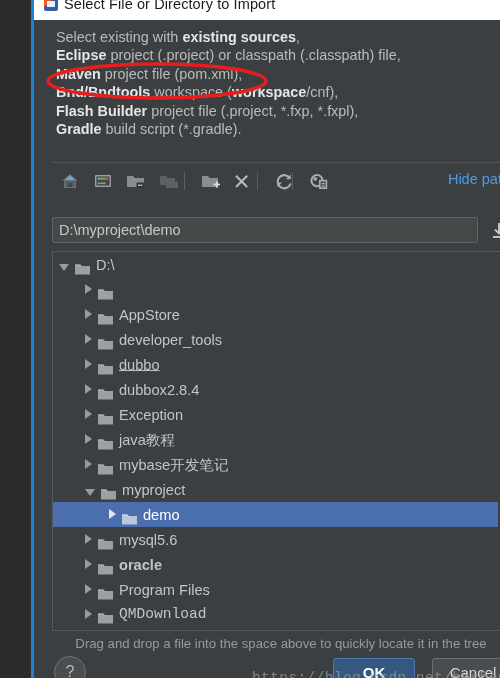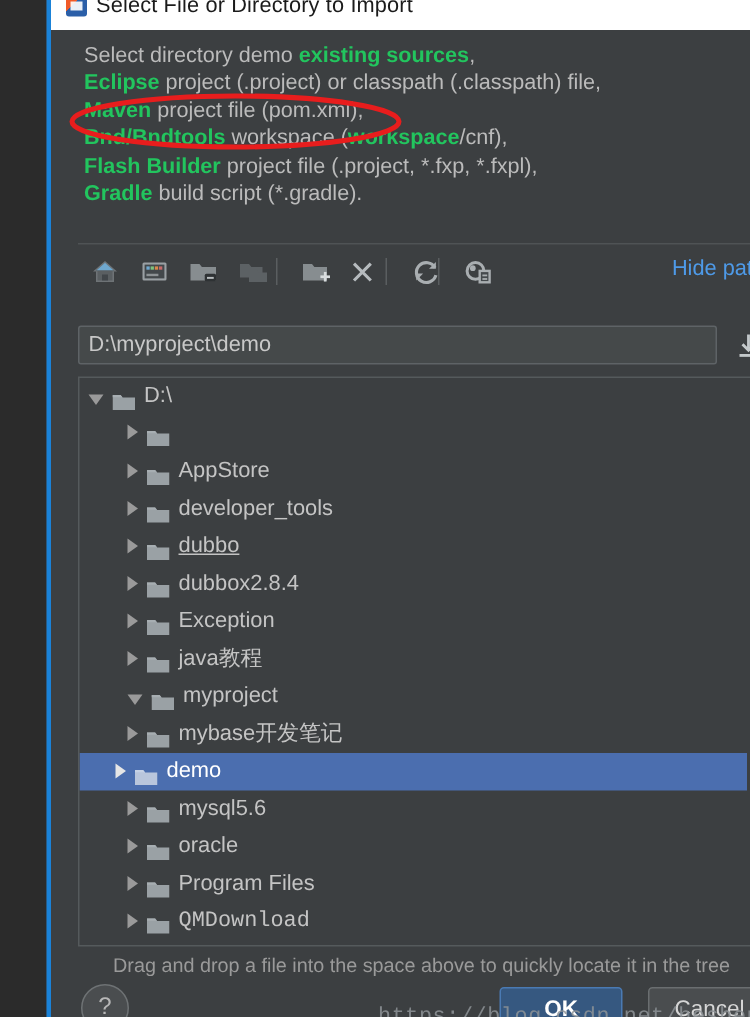--- a/index.html
+++ b/index.html
@@ -84,21 +84,21 @@
   
   #description {
     position: absolute;
     left: 22px; top: 8px;
     right: 18px;
     color: #bbbbbb;
     font-size: 14.4px;
     line-height: 18.4px;
   }
   #description .ln { white-space: nowrap; }
-  #description b { color: #22c55e; font-weight: bold; }
+  #description b { color: #e5e5e5; font-weight: bold; }
 
   
   #annotation {
     position: absolute;
     left: 10px;
     top: 41px;
     width: 226px;
     height: 40px;
     pointer-events: none;
   }
@@ -319,21 +319,21 @@
 
   <div id="titlebar">
     <div id="title-icon"></div>
     <div id="title-text">Select File or Directory to Import</div>
     <div id="close-btn">✕</div>
   </div>
 
   <div id="dialog-body">
 
     <div id="description">
-        <div class="ln"><span>Select directory demo </span><b>existing sources</b><span>,</span></div>
+        <div class="ln"><span>Select existing with </span><b>existing sources</b><span>,</span></div>
         <div class="ln"><b>Eclipse</b><span> project (.project) or classpath (.classpath) file,</span></div>
         <div class="ln"><b>Maven</b><span> project file (pom.xml),</span></div>
         <div class="ln"><b>Bnd/Bndtools</b><span> workspace (</span><b>workspace</b><span>/cnf),</span></div>
         <div class="ln"><b>Flash Builder</b><span> project file (.project, *.fxp, *.fxpl),</span></div>
         <div class="ln"><b>Gradle</b><span> build script (*.gradle).</span></div>
       </div>
 
     <svg id="annotation" viewBox="0 0 226 40">
       <ellipse cx="113" cy="20" rx="109" ry="17" fill="none" stroke="#e81d1d" stroke-width="3.4"></ellipse>
     </svg>
@@ -456,37 +456,37 @@
                 <path d="M0 1.4 L5.4 1.4 L6.6 2.9 L0 2.9 Z" fill="#a7aeb2"></path>
               </svg></span><span class="lbl">dubbox2.8.4</span></div>
           <div class="row" style="padding-left: 32px;"><span class="tw closed"></span><span class="folder"><svg width="15" height="12" viewBox="0 0 15 12">
                 <path d="M0 1.4 L5.4 1.4 L6.8 3 L15 3 L15 11.4 L0 11.4 Z" fill="#9aa1a5"></path>
                 <path d="M0 1.4 L5.4 1.4 L6.6 2.9 L0 2.9 Z" fill="#a7aeb2"></path>
               </svg></span><span class="lbl">Exception</span></div>
           <div class="row" style="padding-left: 32px;"><span class="tw closed"></span><span class="folder"><svg width="15" height="12" viewBox="0 0 15 12">
                 <path d="M0 1.4 L5.4 1.4 L6.8 3 L15 3 L15 11.4 L0 11.4 Z" fill="#9aa1a5"></path>
                 <path d="M0 1.4 L5.4 1.4 L6.6 2.9 L0 2.9 Z" fill="#a7aeb2"></path>
               </svg></span><span class="lbl">java教程</span></div>
+          <div class="row" style="padding-left: 32px;"><span class="tw closed"></span><span class="folder"><svg width="15" height="12" viewBox="0 0 15 12">
+                <path d="M0 1.4 L5.4 1.4 L6.8 3 L15 3 L15 11.4 L0 11.4 Z" fill="#9aa1a5"></path>
+                <path d="M0 1.4 L5.4 1.4 L6.6 2.9 L0 2.9 Z" fill="#a7aeb2"></path>
+              </svg></span><span class="lbl">mybase开发笔记</span></div>
           <div class="row" style="padding-left: 32px;"><span class="tw open"></span><span class="folder"><svg width="15" height="12" viewBox="0 0 15 12">
                 <path d="M0 1.4 L5.4 1.4 L6.8 3 L15 3 L15 11.4 L0 11.4 Z" fill="#9aa1a5"></path>
                 <path d="M0 1.4 L5.4 1.4 L6.6 2.9 L0 2.9 Z" fill="#a7aeb2"></path>
               </svg></span><span class="lbl">myproject</span></div>
-          <div class="row" style="padding-left: 32px;"><span class="tw closed"></span><span class="folder"><svg width="15" height="12" viewBox="0 0 15 12">
-                <path d="M0 1.4 L5.4 1.4 L6.8 3 L15 3 L15 11.4 L0 11.4 Z" fill="#9aa1a5"></path>
-                <path d="M0 1.4 L5.4 1.4 L6.6 2.9 L0 2.9 Z" fill="#a7aeb2"></path>
-              </svg></span><span class="lbl">mybase开发笔记</span></div>
-          <div class="row selected" style="padding-left: 24px;"><span class="tw closed"></span><span class="folder"><svg width="15" height="12" viewBox="0 0 15 12">
+          <div class="row selected" style="padding-left: 56px;"><span class="tw closed"></span><span class="folder"><svg width="15" height="12" viewBox="0 0 15 12">
                 <path d="M0 1.4 L5.4 1.4 L6.8 3 L15 3 L15 11.4 L0 11.4 Z" fill="#b9c6dc"></path>
                 <path d="M0 1.4 L5.4 1.4 L6.6 2.9 L0 2.9 Z" fill="#c6d2e6"></path>
               </svg></span><span class="lbl">demo</span></div>
           <div class="row" style="padding-left: 32px;"><span class="tw closed"></span><span class="folder"><svg width="15" height="12" viewBox="0 0 15 12">
                 <path d="M0 1.4 L5.4 1.4 L6.8 3 L15 3 L15 11.4 L0 11.4 Z" fill="#9aa1a5"></path>
                 <path d="M0 1.4 L5.4 1.4 L6.6 2.9 L0 2.9 Z" fill="#a7aeb2"></path>
               </svg></span><span class="lbl">mysql5.6</span></div>
-          <div class="row" style="padding-left: 32px;"><span class="tw closed"></span><span class="folder"><svg width="15" height="12" viewBox="0 0 15 12">
+          <div class="row" style="padding-left: 32px; font-weight: bold;"><span class="tw closed"></span><span class="folder"><svg width="15" height="12" viewBox="0 0 15 12">
                 <path d="M0 1.4 L5.4 1.4 L6.8 3 L15 3 L15 11.4 L0 11.4 Z" fill="#9aa1a5"></path>
                 <path d="M0 1.4 L5.4 1.4 L6.6 2.9 L0 2.9 Z" fill="#a7aeb2"></path>
               </svg></span><span class="lbl">oracle</span></div>
           <div class="row" style="padding-left: 32px;"><span class="tw closed"></span><span class="folder"><svg width="15" height="12" viewBox="0 0 15 12">
                 <path d="M0 1.4 L5.4 1.4 L6.8 3 L15 3 L15 11.4 L0 11.4 Z" fill="#9aa1a5"></path>
                 <path d="M0 1.4 L5.4 1.4 L6.6 2.9 L0 2.9 Z" fill="#a7aeb2"></path>
               </svg></span><span class="lbl">Program Files</span></div>
           <div class="row" style="padding-left: 32px; font-family: Liberation Mono, monospace;"><span class="tw closed"></span><span class="folder"><svg width="15" height="12" viewBox="0 0 15 12">
                 <path d="M0 1.4 L5.4 1.4 L6.8 3 L15 3 L15 11.4 L0 11.4 Z" fill="#9aa1a5"></path>
                 <path d="M0 1.4 L5.4 1.4 L6.6 2.9 L0 2.9 Z" fill="#a7aeb2"></path>

